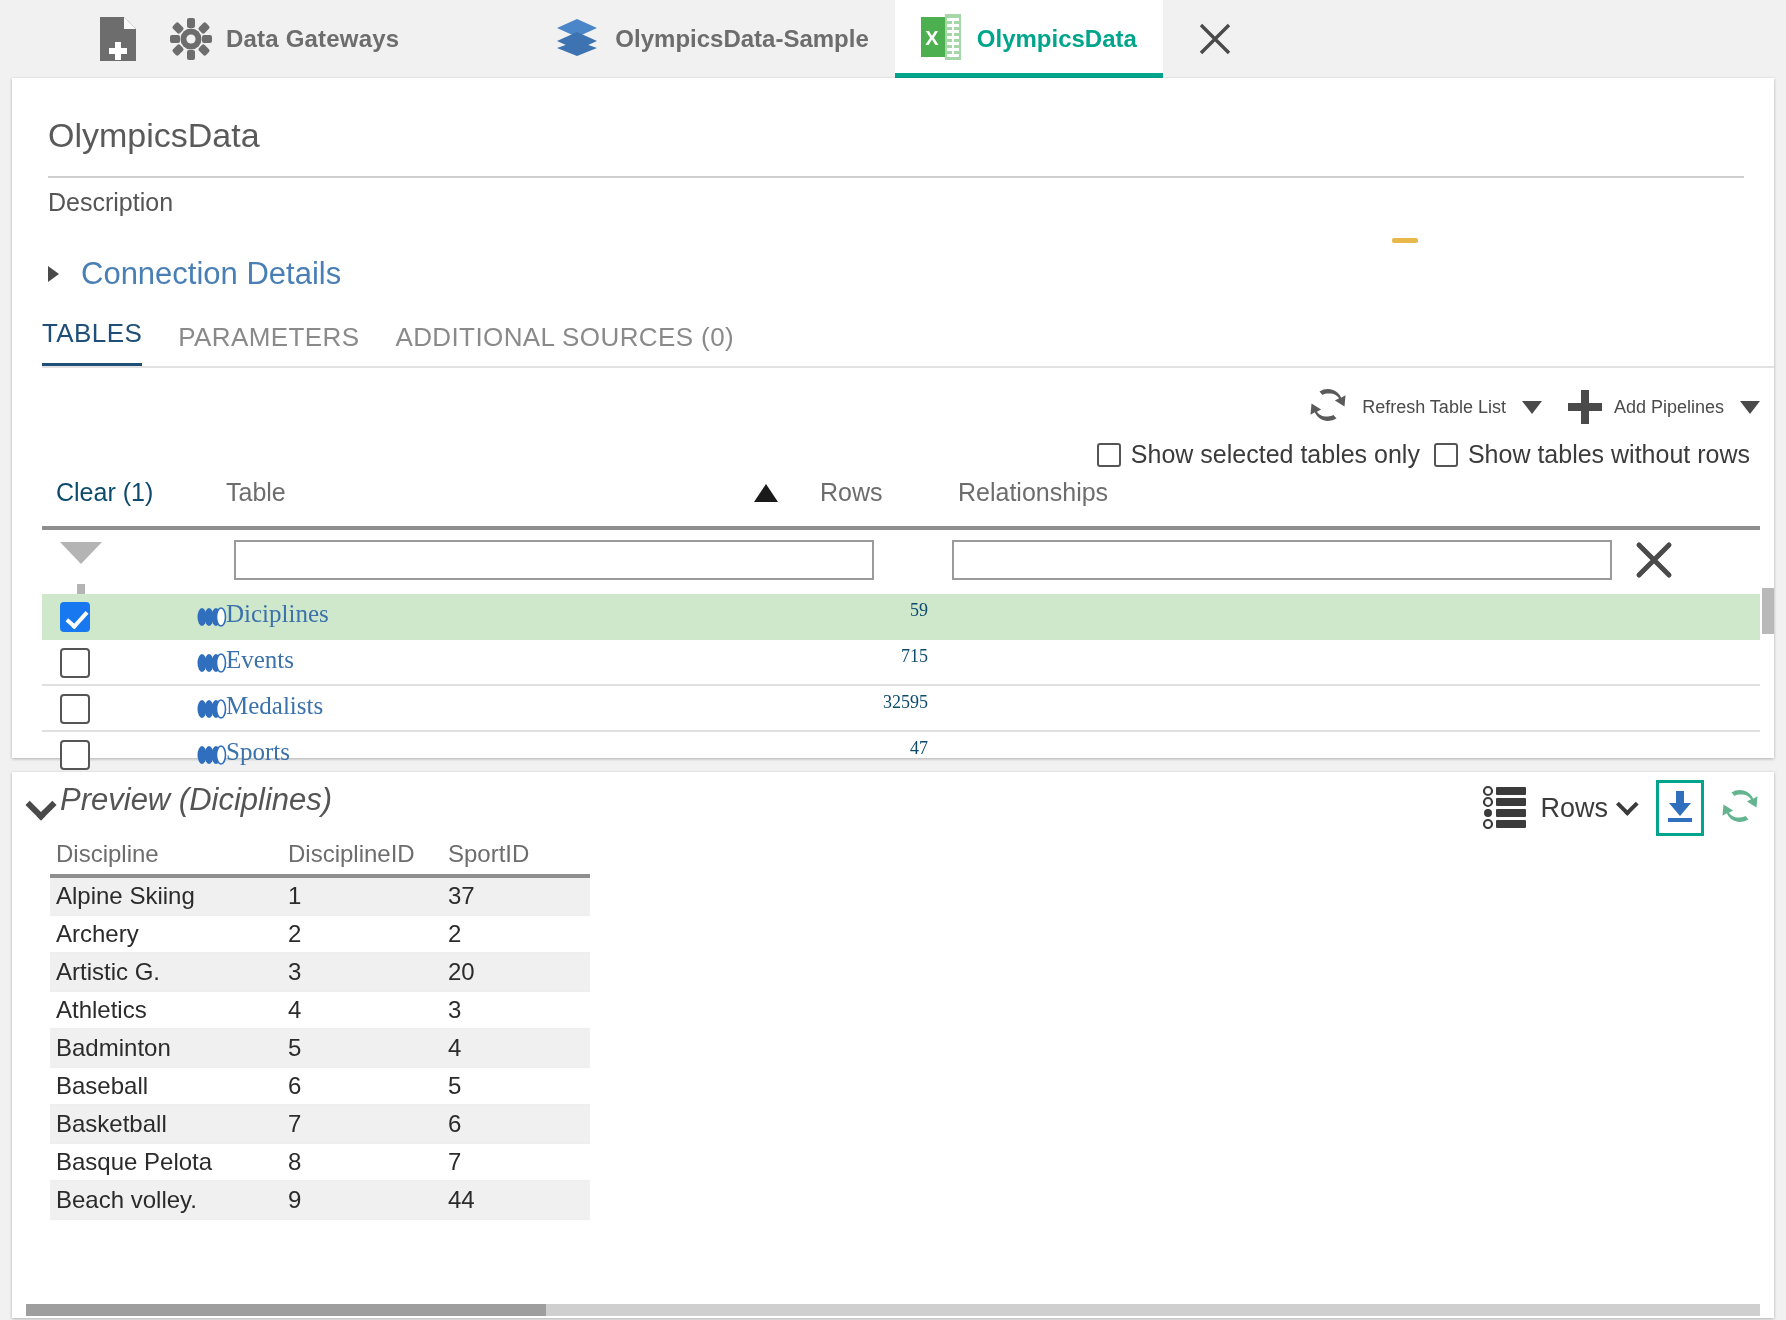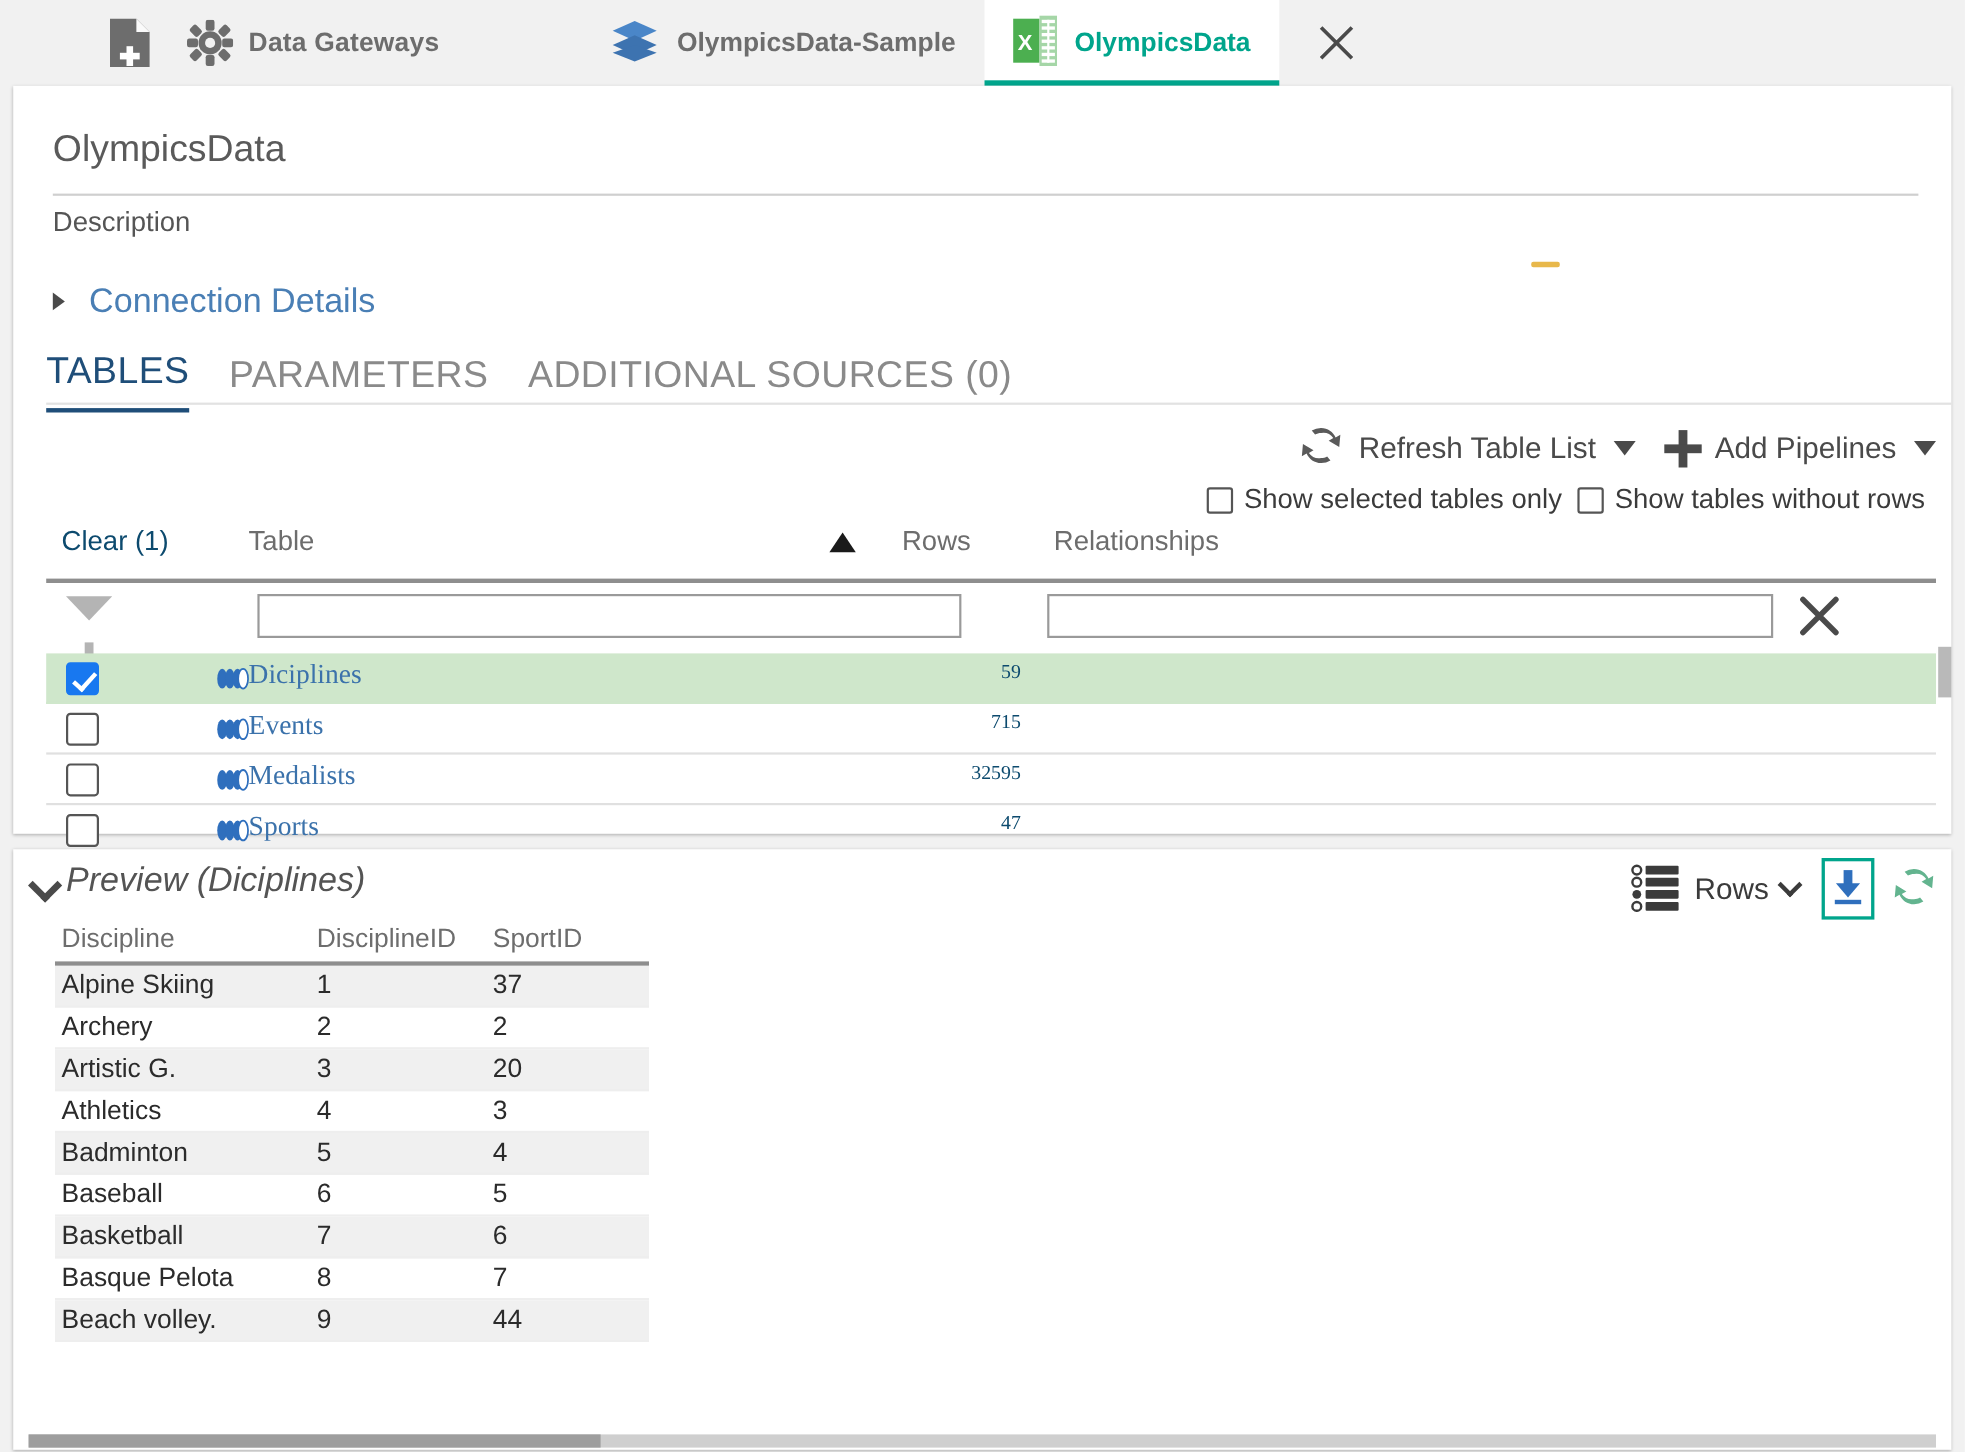--- a/index.html
+++ b/index.html
@@ -80,36 +80,36 @@
     margin-right: 22px;
   }
   .conn-details span { font-size: 31px; color: #4a7fb5; }
 
   
   .subtabs {
     position: absolute; left: 30px; top: 240px; right: 0;
     display: flex; align-items: flex-end;
   }
   .subtab {
-    font-size: 34px; color: #8a8a8a; padding: 0 0 14px 0;
+    font-size: 26px; color: #8a8a8a; padding: 0 0 14px 0;
     margin-right: 36px; cursor: pointer; letter-spacing: .4px;
   }
   .subtab.active { color: #1f4e79; border-bottom: 4px solid #1f4e79; }
   .subtabs-rule {
     position: absolute; left: 30px; right: 0; top: 288px;
     height: 2px; background: #e2e2e2;
   }
 
   
   .toolbar {
     position: absolute; right: 14px; top: 305px;
     display: flex; align-items: center;
   }
   .tbtn { display: flex; align-items: center; cursor: pointer; margin-left: 26px; }
-  .tbtn .lbl { font-size: 27px; color: #4a4a4a; margin-left: 12px; }
+  .tbtn .lbl { font-size: 18px; color: #4a4a4a; margin-left: 12px; }
   .caret {
     width: 0; height: 0; margin-left: 16px;
     border-left: 10px solid transparent;
     border-right: 10px solid transparent;
     border-top: 13px solid #4a4a4a;
   }
   .plus {
     position: relative; width: 34px; height: 34px;
   }
   .plus::before, .plus::after {

